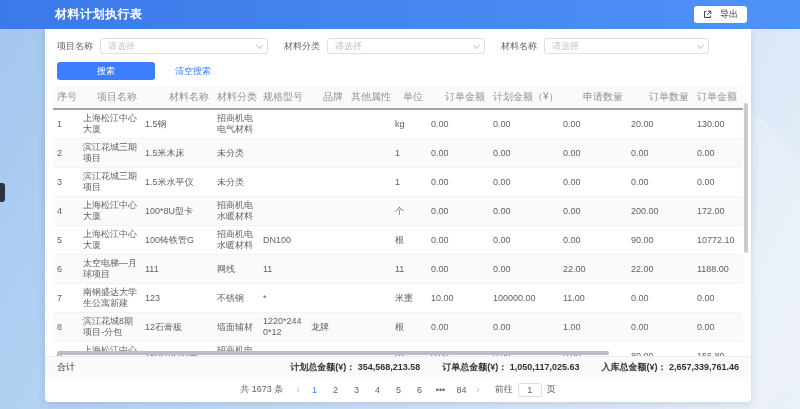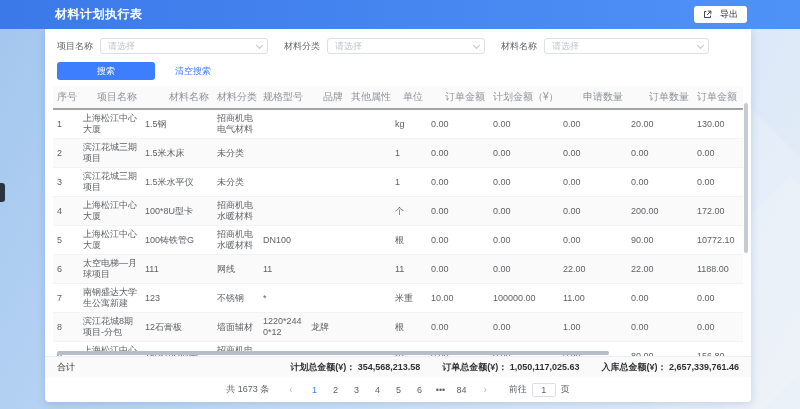--- a/index.html
+++ b/index.html
@@ -66,21 +66,21 @@
   
   .summary { position:absolute; left:0; right:0; top:327px; height:21px;
     background:#fafafa; border-top:1px solid #ebeef5;
     display:flex; align-items:center; padding:0 12px; }
   .sum-label { font-size:9px; color:#303133; }
   .sum-items { margin-left:auto; display:flex; gap:22px; }
   .sum-item { font-size:9px; color:#303133; font-weight:bold; white-space:nowrap; }
 
   
   .pagination { position:absolute; left:0; right:0; top:350px; height:21px;
-    display:flex; align-items:center; justify-content:center; gap:14px;
+    display:flex; align-items:center; justify-content:center; gap:7px;
     font-size:9px; color:#606266; background:#fff; }
   .pg-total { color:#606266; margin-right:4px; }
   .pg-arrow { color:#b5b9c2; font-size:10px; cursor:pointer; padding:0 2px; }
   #page-list { display:flex; gap:9px; }
   .pg-num { min-width:12px; text-align:center; cursor:pointer; color:#606266; }
   .pg-num.active { color:#3d7eff; }
   .goto { display:flex; align-items:center; gap:5px; margin-left:6px; }
   .goto-input { width:24px; height:14px; border:1px solid #dcdfe6; border-radius:2px;
     font-size:9px; text-align:center; color:#606266;
     font-family:"Liberation Sans",sans-serif; }

